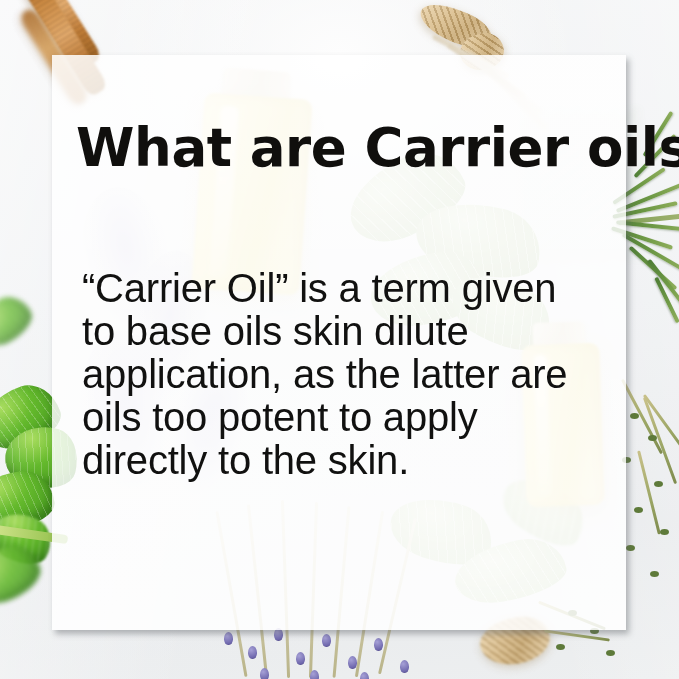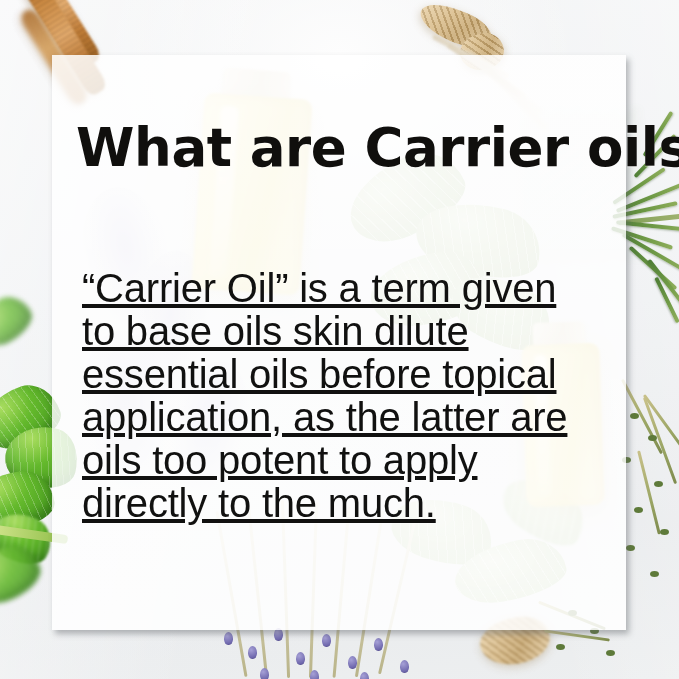--- a/index.html
+++ b/index.html
@@ -184,21 +184,20 @@
     text-shadow:0 1px 0 rgba(255,255,255,.45);
   }
   #body-copy{
     position:absolute;left:30px;top:212px;width:520px;
     font-size:40px;line-height:43px;
     font-weight:400;
     letter-spacing:-.2px;
     color:#111110;
     font-family:"Liberation Sans",sans-serif;
     text-shadow:0 1px 0 rgba(255,255,255,.4);
-    text-decoration:underline;
   }
   #body-copy .ln{display:block;white-space:nowrap;}
 </style>
 </head>
 <body>
 
 <div id="stage">
 
   <div class="bg-base"></div>
 
@@ -332,20 +331,19 @@
   </div>
 
   <div id="card">
     <div id="card-wash"></div>
 
     <div id="heading">What are Carrier oils ?</div>
 
     <div id="body-copy">
       <span class="ln">“Carrier Oil” is a term given</span>
       <span class="ln">to base oils skin dilute</span>
-      <span class="ln">essential oils before topical</span>
       <span class="ln">application, as the latter are</span>
       <span class="ln">oils too potent to apply</span>
-      <span class="ln">directly to the much.</span>
+      <span class="ln">directly to the skin.</span>
     </div>
   </div>
 
 </div>
 
 </body></html>

